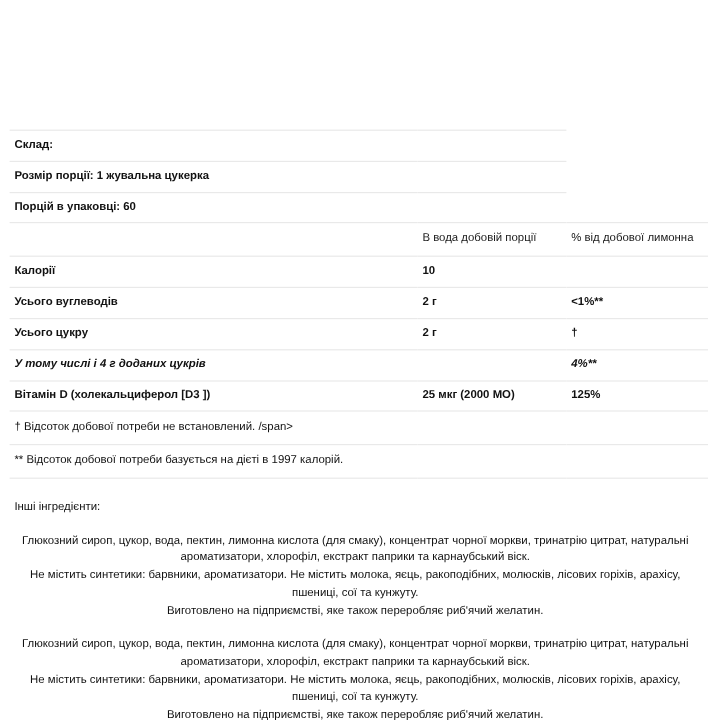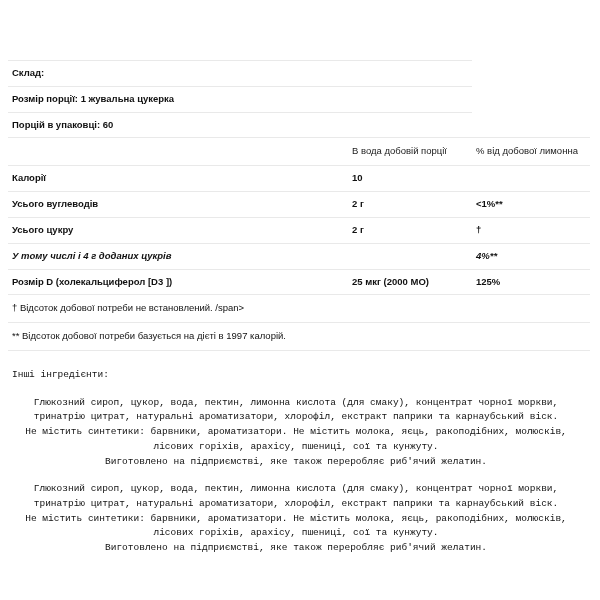--- a/index.html
+++ b/index.html
@@ -23,20 +23,21 @@
     box-sizing: border-box;
     padding: 60px 10px 0 8px;
   }
 
   
   .facts {
     width: 582px;
     border-collapse: collapse;
     table-layout: fixed;
     font-size: 9.5px;
+    margin-top: 48px;
   }
   .facts td {
     padding: 6px 0 6px 4px;
     vertical-align: middle;
     border-top: 1px solid #e9e9e9;
     line-height: 1.35;
   }
 
   
   .col-name   { width: 340px; }
@@ -75,21 +76,20 @@
   tr.note.last td {
     border-bottom: 1px solid #e9e9e9;
   }
 
   
   .block {
     margin: 0;
     padding: 0 10px 0 4px;
     font-size: 9.5px;
     line-height: 1.55;
-    font-family: Liberation Mono, monospace;
   }
   .section-title {
     margin-top: 17px;
     font-weight: normal;
   }
   .para {
     margin-top: 13px;
     text-align: center;
   }
   .para p {
@@ -152,21 +152,21 @@
         <td>†</td>
       </tr>
 
       <tr class="datarow italic">
         <td>У тому числі і 4 г доданих цукрів</td>
         <td></td>
         <td>4%**</td>
       </tr>
 
       <tr class="datarow">
-        <td>Розмір D (холекальциферол [D3 ])</td>
+        <td>Вітамін D (холекальциферол [D3 ])</td>
         <td>25 мкг (2000 МО)</td>
         <td>125%</td>
       </tr>
 
       <tr class="note">
         <td colspan="3">† Відсоток добової потреби не встановлений. /span&gt;</td>
       </tr>
 
       <tr class="note last">
         <td colspan="3">** Відсоток добової потреби базується на дієті в 1997 калорій.</td>

